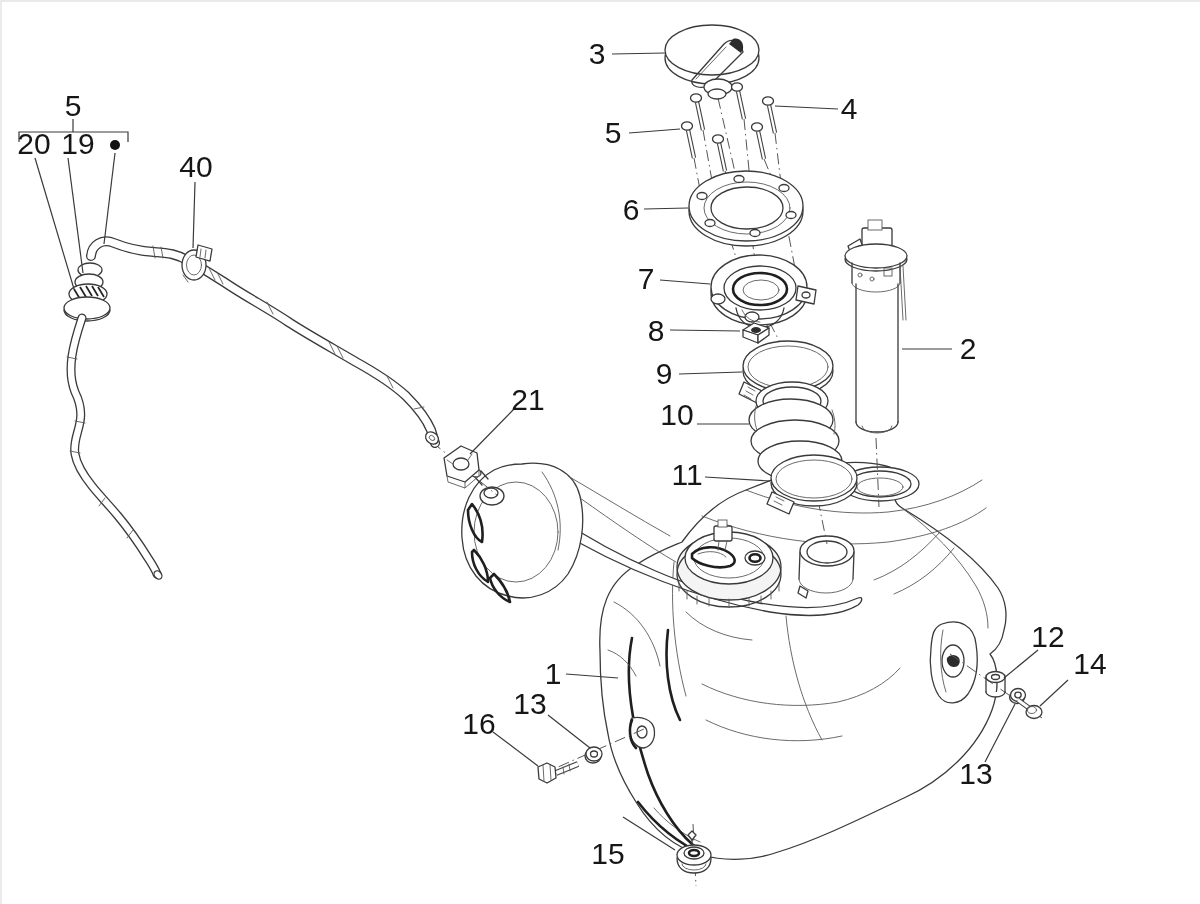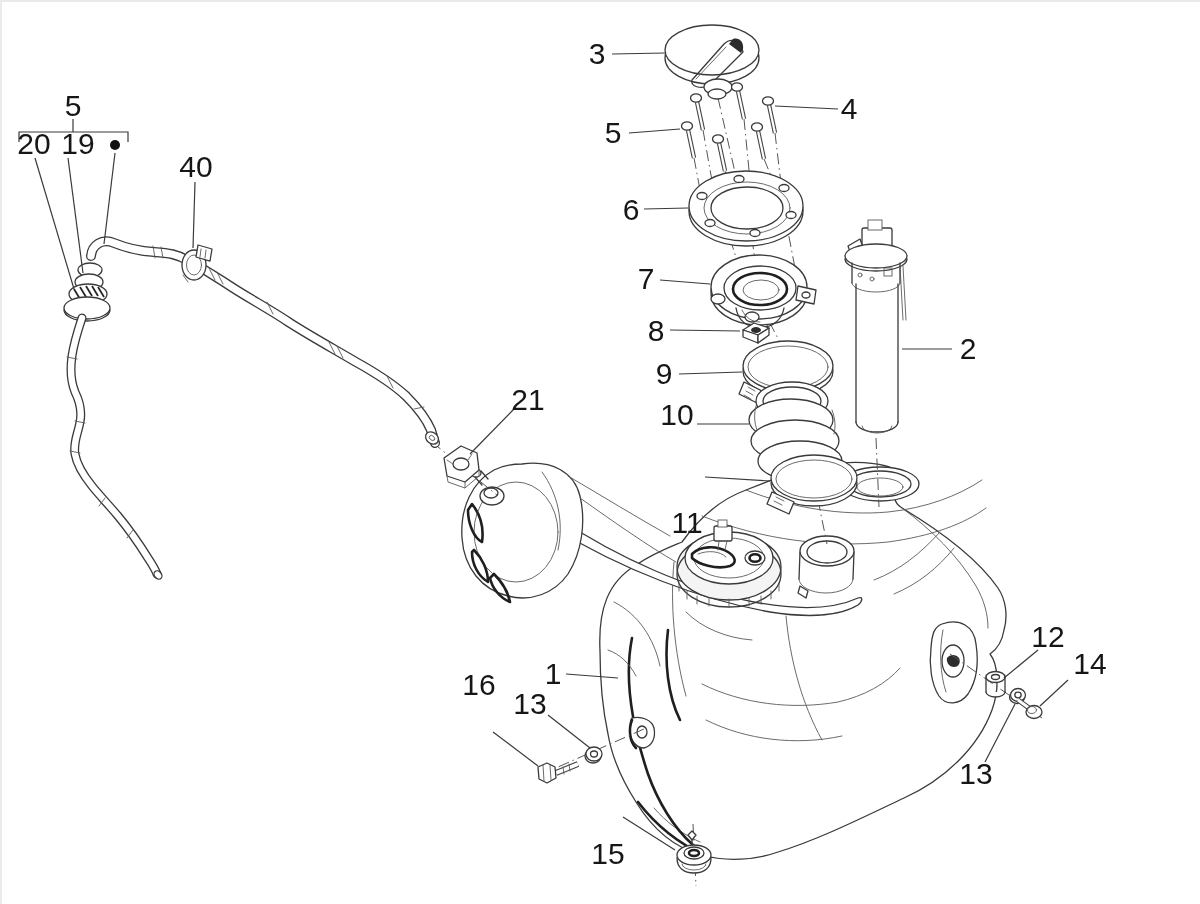--- a/index.html
+++ b/index.html
@@ -472,29 +472,29 @@
 </svg>
 
 <div class="callout" style="left:595px;top:52px;">3</div>
 <div class="callout" style="left:611px;top:131px;">5</div>
 <div class="callout" style="left:847px;top:107px;">4</div>
 <div class="callout" style="left:629px;top:208px;">6</div>
 <div class="callout" style="left:644px;top:277px;">7</div>
 <div class="callout" style="left:654px;top:329px;">8</div>
 <div class="callout" style="left:662px;top:372px;">9</div>
 <div class="callout" style="left:675px;top:413px;">10</div>
-<div class="callout" style="left:685px;top:473px;margin-top:48px;">11</div>
+<div class="callout" style="left:685px;top:473px;">11</div>
 <div class="callout" style="left:966px;top:347px;">2</div>
 <div class="callout" style="left:71px;top:104px;">5</div>
 <div class="callout" style="left:32px;top:142px;">20</div>
 <div class="callout" style="left:76px;top:142px;">19</div>
 <div class="marker-dot" style="left:113px;top:143px;"></div>
 <div class="callout" style="left:194px;top:165px;">40</div>
 <div class="callout" style="left:526px;top:398px;">21</div>
 <div class="callout" style="left:551px;top:672px;">1</div>
 <div class="callout" style="left:1046px;top:635px;">12</div>
 <div class="callout" style="left:1088px;top:662px;">14</div>
 <div class="callout" style="left:974px;top:772px;">13</div>
 <div class="callout" style="left:528px;top:702px;">13</div>
-<div class="callout" style="left:477px;top:683px;">16</div>
+<div class="callout" style="left:477px;top:722px;">16</div>
 <div class="callout" style="left:606px;top:852px;">15</div>
 
 </div>
 
 </body></html>

